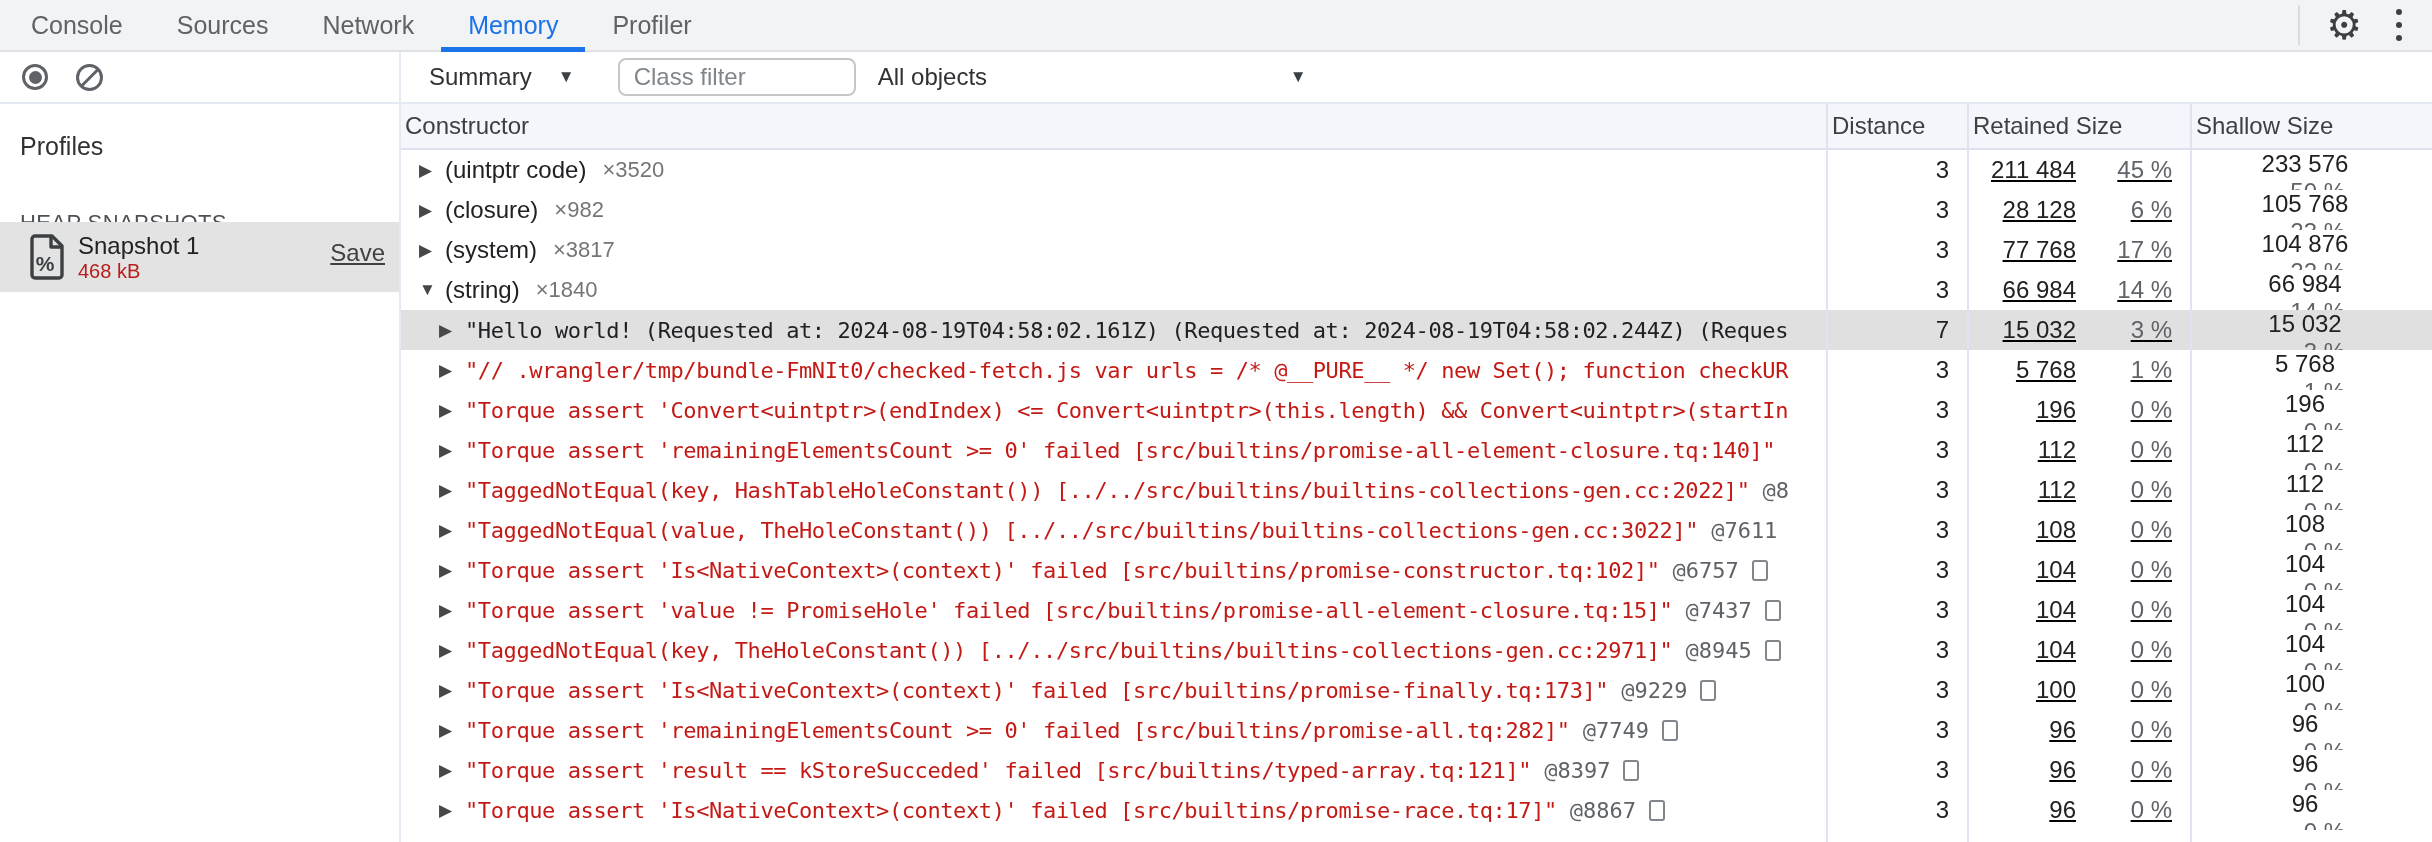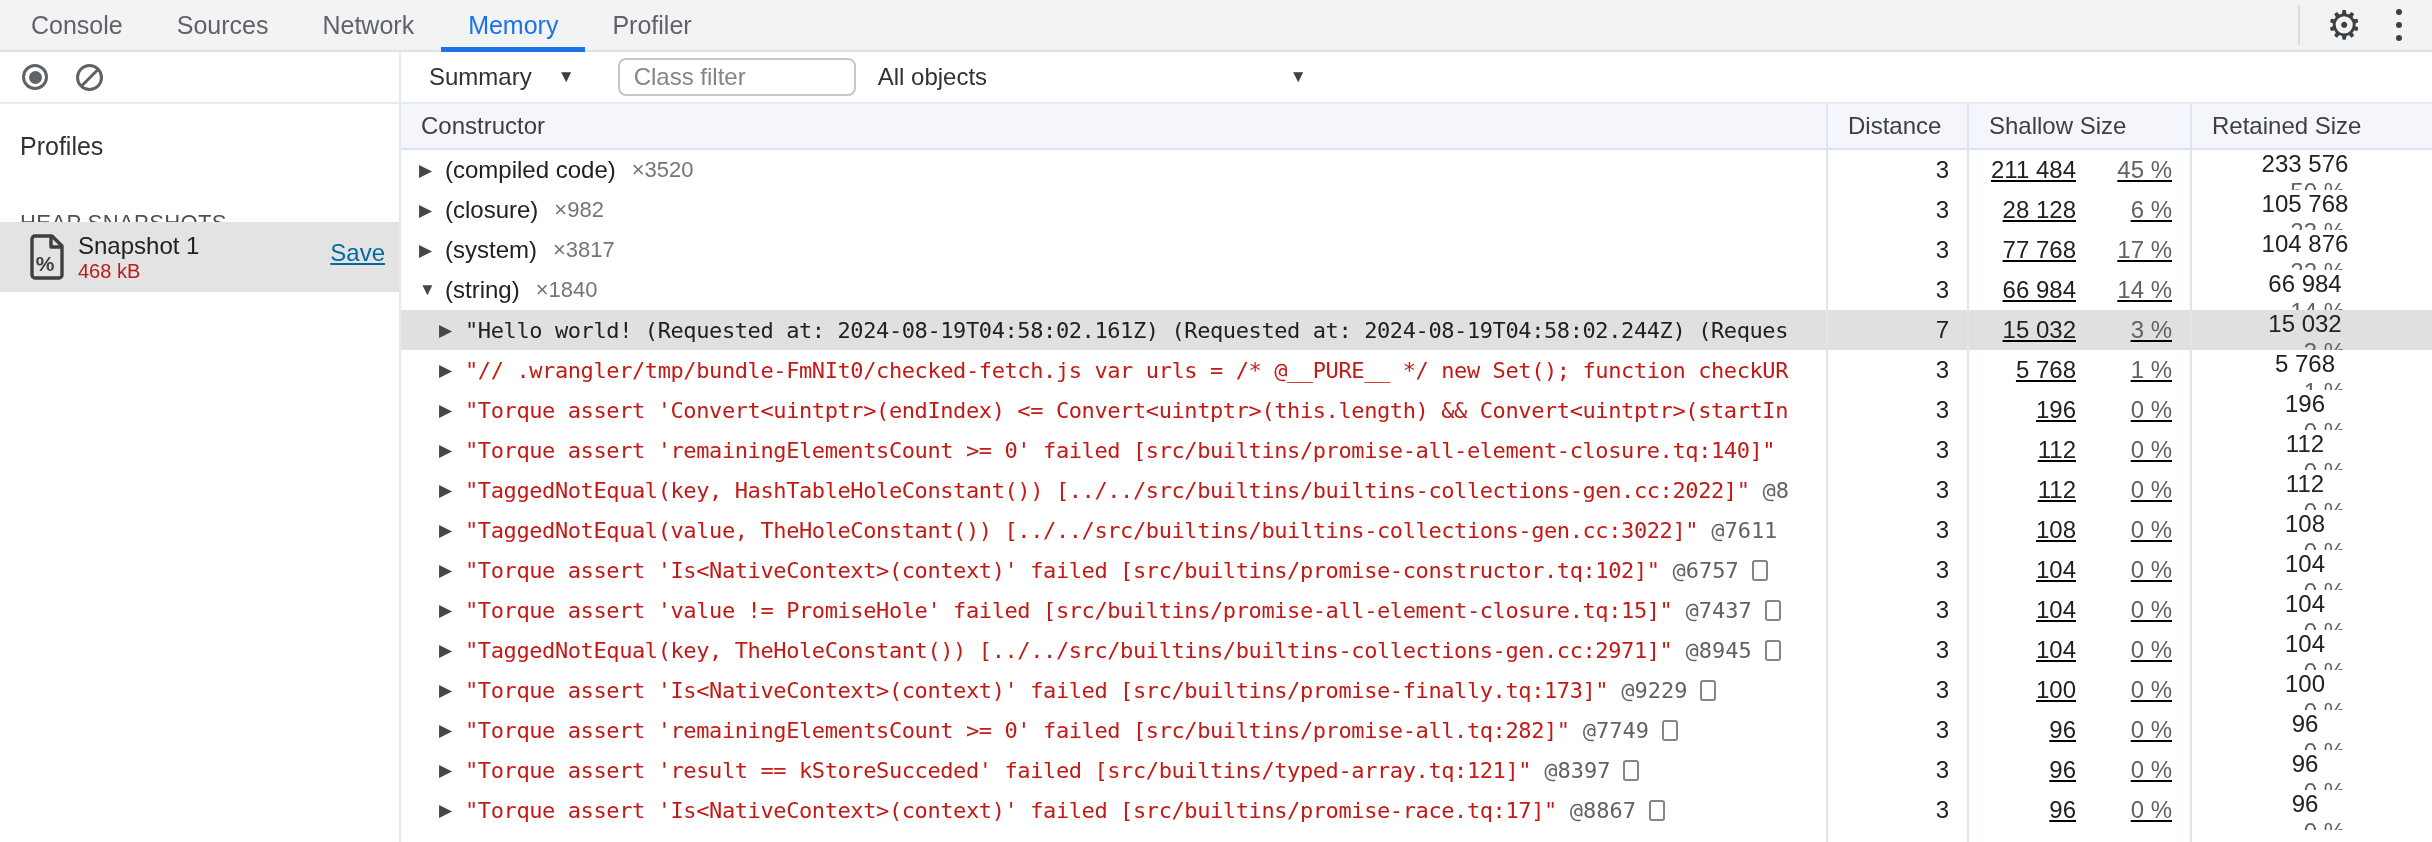--- a/index.html
+++ b/index.html
@@ -40,27 +40,27 @@
   .sidebar { position:absolute; left:0; top:104px; width:399px; height:738px; background:#fff; }
   .sidebar-divider { position:absolute; left:399px; top:52px; width:2px; height:790px; background:#e4e9f2; }
   .profiles-title { position:absolute; left:20px; top:28px; font-size:25px; color:#303134; }
   .heap-title { position:absolute; left:20px; top:89px; font-size:22px; color:#4d5156; letter-spacing:0.4px;margin-top:17px; }
   .snapshot-item { position:absolute; left:0; top:118px; width:399px; height:70px; background:#e3e3e3;
                    display:flex; align-items:center; }
   .snap-icon { margin-left:28px; flex:0 0 auto; }
   .snap-text { margin-left:12px; }
   .snap-name { font-size:24px; color:#202124; line-height:28px; }
   .snap-size { font-size:20px; color:#b91c1c; line-height:22px; }
-  .snap-save { position:absolute; right:14px; top:17px; font-size:24px; color:#0369a1; text-decoration:underline; cursor:pointer; }
+  .snap-save { position:absolute; right:14px; top:17px; font-size:24px; color:#404040; text-decoration:underline; cursor:pointer; }
 
   
   .main { position:absolute; left:401px; top:104px; width:2031px; height:738px; }
   .grid-row, .grid-header { display:grid; grid-template-columns:1fr 141px 223px 242px; align-items:stretch; }
   .grid-header { height:46px; background:#f4f6fb; border-bottom:2px solid #dde3ee; }
-  .grid-header .hcell { display:flex; align-items:center; font-size:24px; color:#3c4043; padding-left:20px; }
+  .grid-header .hcell { display:flex; align-items:center; font-size:24px; color:#3c4043; padding-left:4px; }
   .hcell.b, .cell.b { border-left:2px solid #dfe5f0; }
   .grid-body { }
   .grid-row { height:40px; }
   .grid-row.selected { background:#e0e0e0; }
   .cell { display:flex; align-items:center; overflow:hidden; }
   .c-constructor { padding-left:18px; white-space:nowrap; }
   .c-constructor.indent { padding-left:38px; }
   .arrow { flex:0 0 26px; font-size:17px; color:#474747; }
   .cls-name { font-size:24px; color:#202124; }
   .cls-count { font-size:22px; color:#757575; margin-left:16px; }
@@ -135,28 +135,28 @@
       </div>
       <div class="snap-save">Save</div>
     </div>
   </div>
   <div class="sidebar-divider"></div>
 
   <div class="main">
     <div class="grid-header">
       <div class="hcell">Constructor</div>
       <div class="hcell b">Distance</div>
+      <div class="hcell b">Retained Size</div>
       <div class="hcell b">Shallow Size</div>
-      <div class="hcell b">Retained Size</div>
     </div>
     <div class="grid-body">
         <div class="grid-row">
           <div class="cell c-constructor">
             <span class="arrow">▶</span>
-            <span class="cls-name">(compiled code)</span>
+            <span class="cls-name">(uintptr code)</span>
             <span class="cls-count">×3520</span>
           </div>
           <div class="cell b c-distance">3</div>
           <div class="cell b c-size c-shallow">
             <span class="val">211 484</span>
             <span class="pct">45 %</span>
           </div>
           <div class="cell b c-size c-retained">
             <span class="val">233 576</span>
             <span class="pct">50 %</span>

